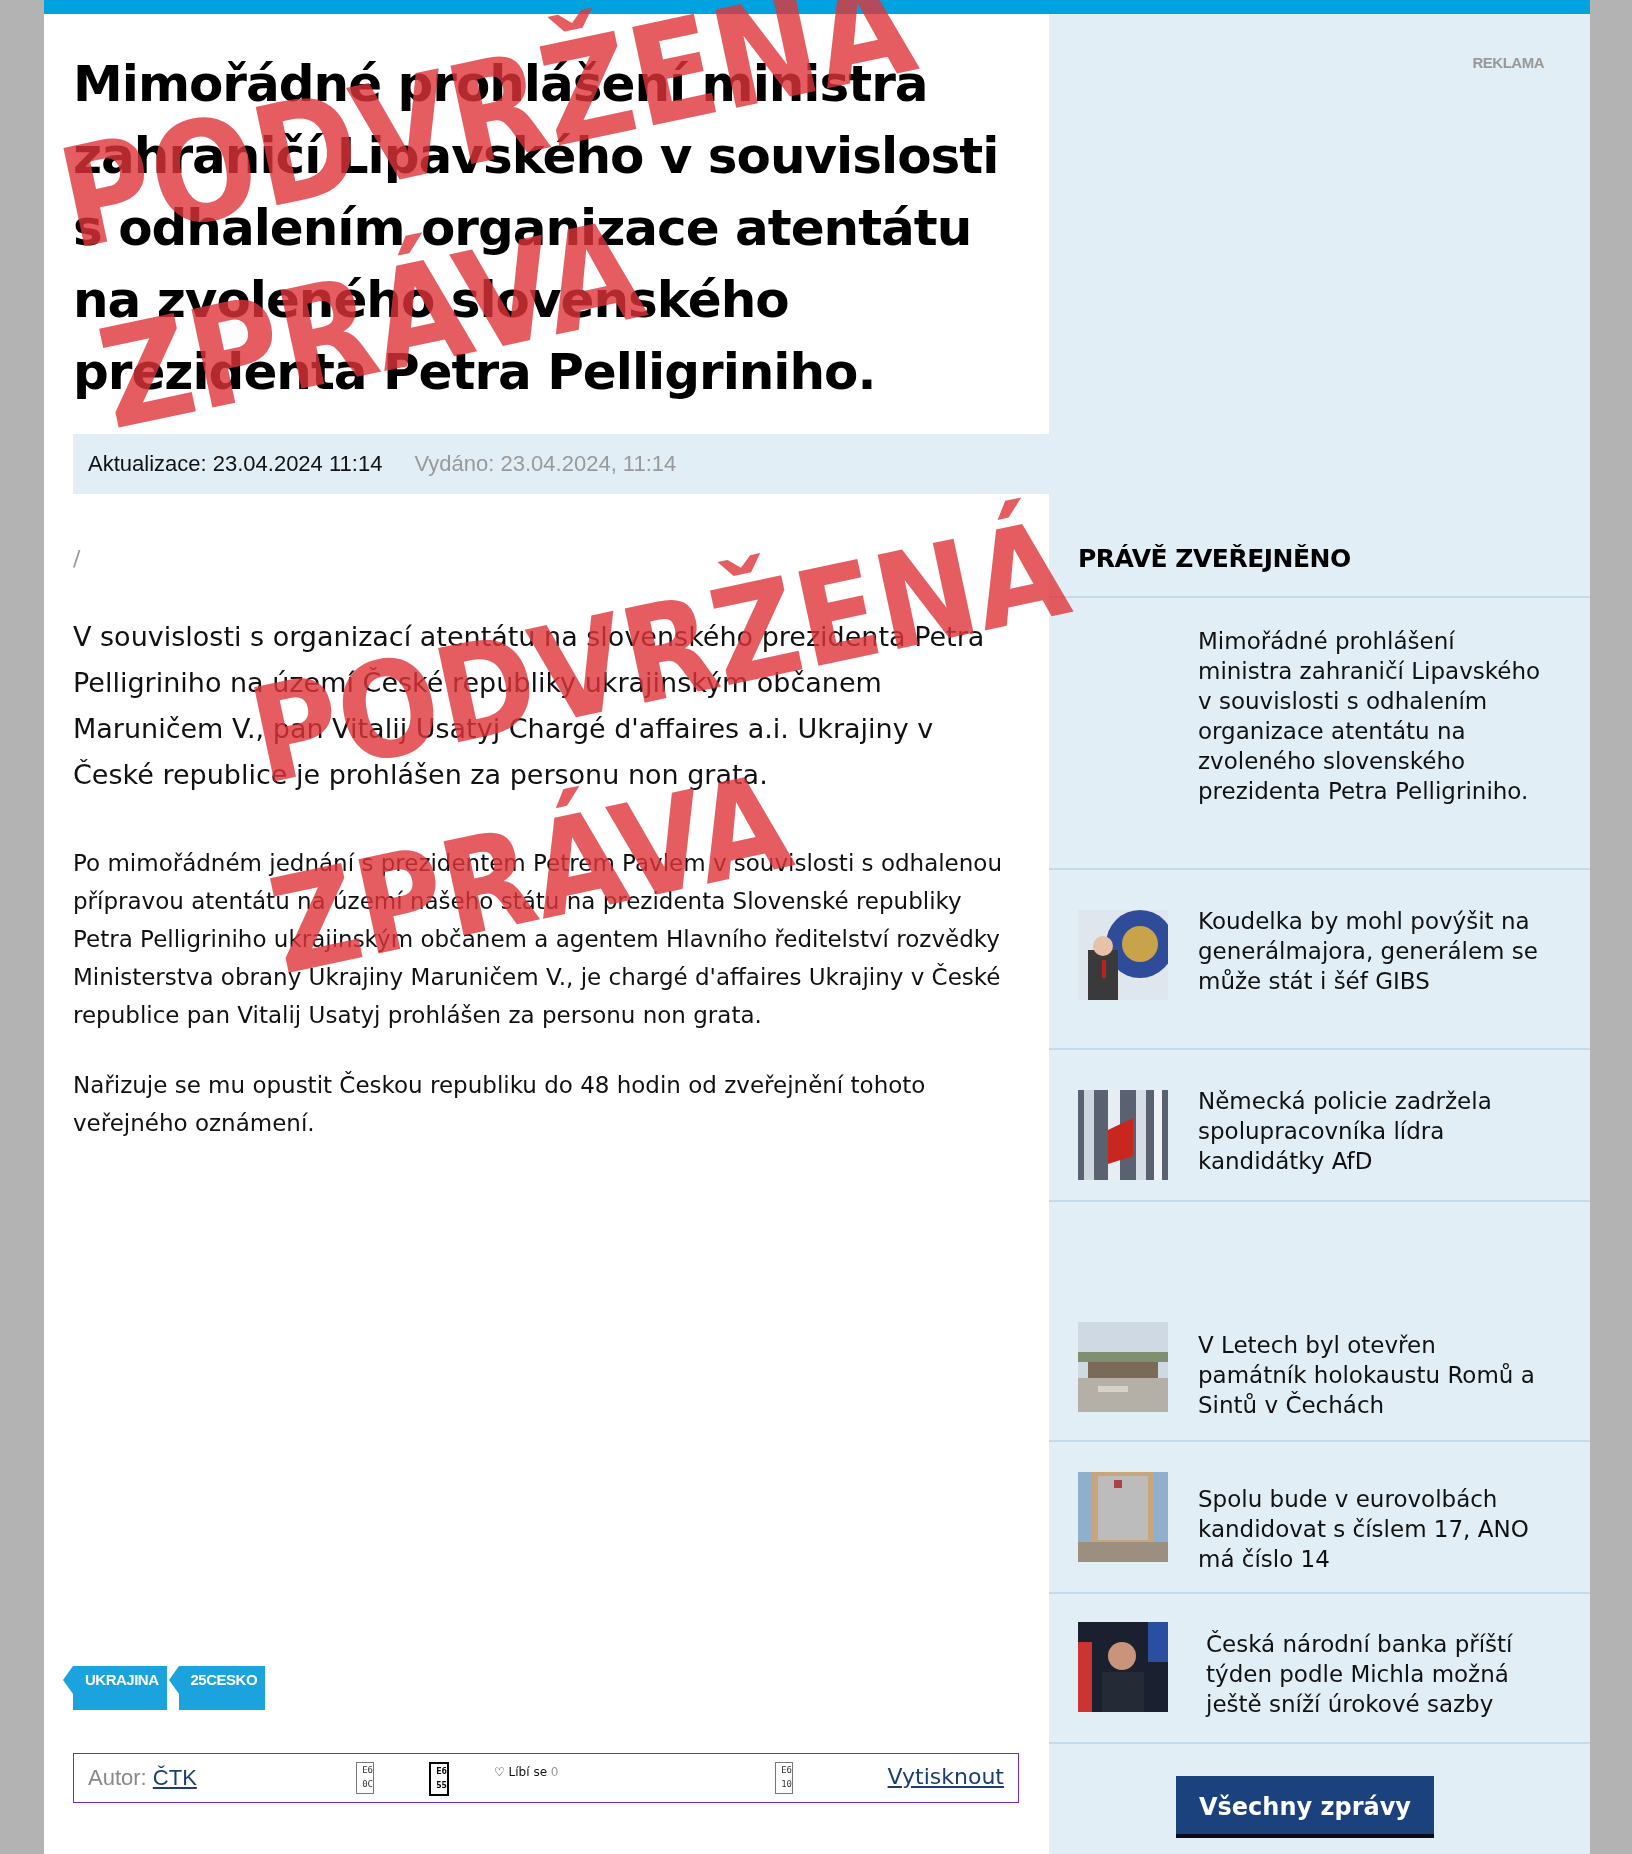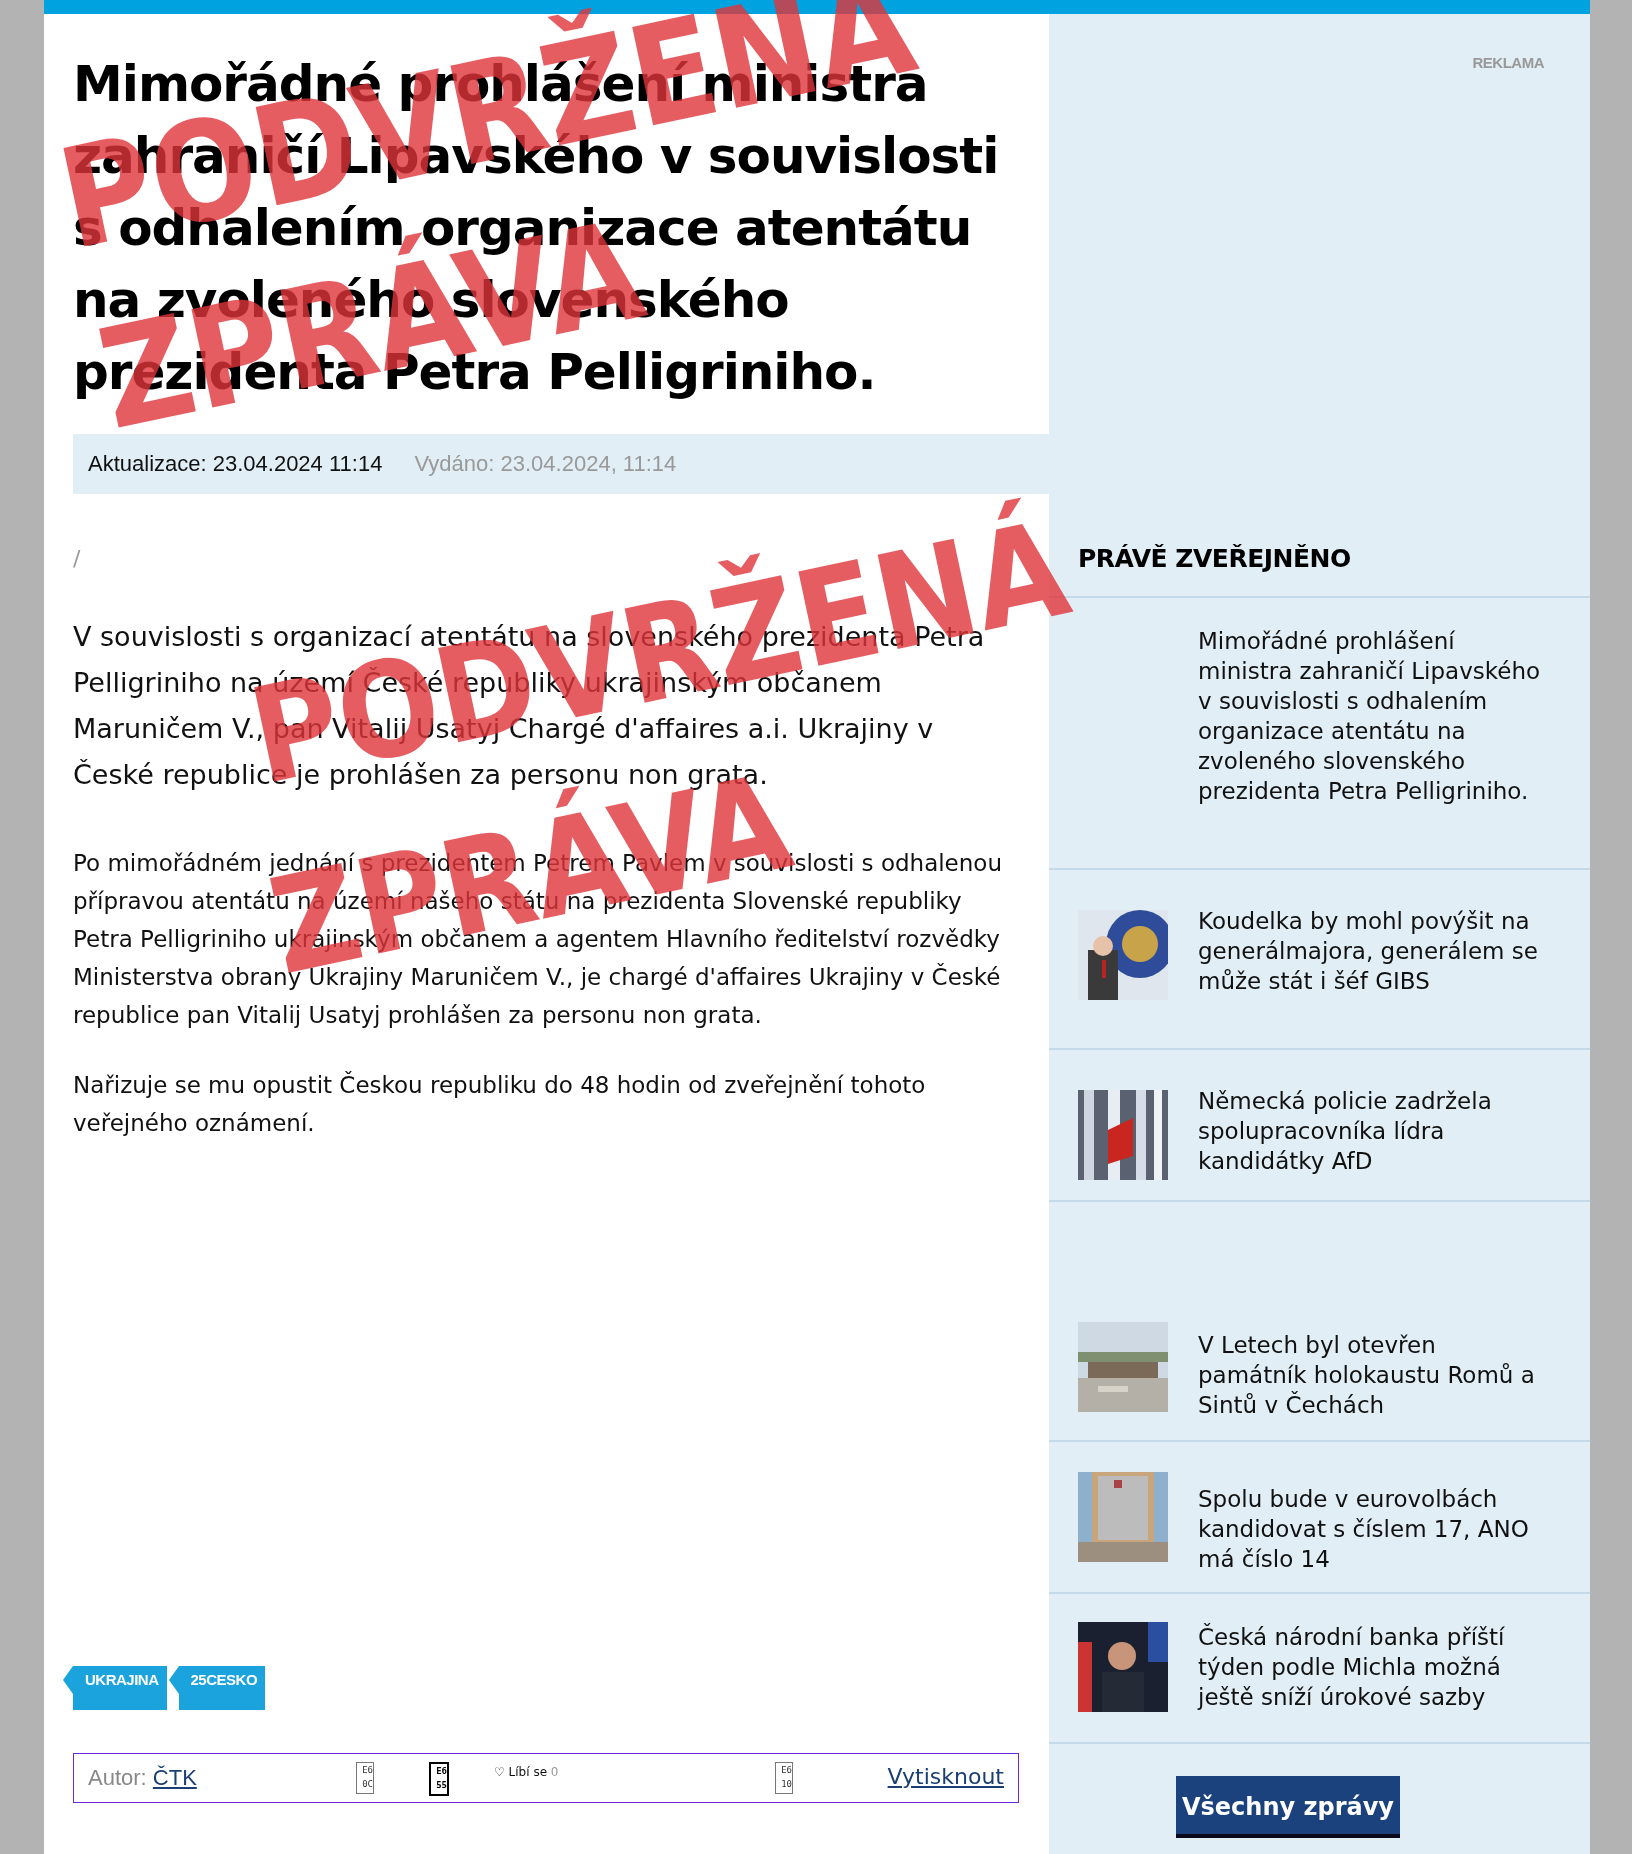--- a/index.html
+++ b/index.html
@@ -42,21 +42,21 @@
   .footer .like { position:absolute; left:420px; top:11px; color:#111; font-family:"DejaVu Sans", sans-serif; font-size:12px; }
   .footer .like .cnt { color:#999; }
   .footer .print { position:absolute; right:14px; top:10px; color:#1b3f73; text-decoration:underline; font-family:"DejaVu Sans", sans-serif; font-size:22px; }
 
   .reklama { position:absolute; right:46px; top:40px; font-family:"Liberation Sans", sans-serif; font-weight:bold; font-size:15px; color:#999; letter-spacing:-0.5px; }
   .side-h { position:absolute; left:29px; top:530px; margin:0; font-family:"DejaVu Sans", sans-serif; font-weight:bold; font-size:25px; color:#000; letter-spacing:-0.5px; }
   .side-sep { position:absolute; left:0; width:541px; height:2px; background:#c3dbe8; }
   .news { position:absolute; left:0; width:541px; }
   .thumb { position:absolute; left:29px; width:90px; height:90px; }
   .ntext { position:absolute; left:149px; width:350px; font-family:"DejaVu Sans", sans-serif; font-size:23px; line-height:30px; color:#111; margin:0; }
-  .all-btn { position:absolute; left:127px; top:1762px; width:224px; height:62px; background:#1c427e; border-bottom:4px solid #0a0a1a;
+  .all-btn { position:absolute; left:127px; top:1762px; width:258px; height:62px; background:#1c427e; border-bottom:4px solid #0a0a1a;
              color:#fff; font-family:"DejaVu Sans", sans-serif; font-weight:bold; font-size:24px; text-align:center; line-height:62px; box-sizing:border-box; }
 
   .stamp { position:absolute; font-family:"DejaVu Sans", sans-serif; font-weight:bold; color:rgba(224,52,58,0.8);
            white-space:nowrap; pointer-events:none; transform-origin:left bottom; }
 </style>
 </head>
 <body>
 
 <div class="page">
   <div class="topbar"></div>
@@ -168,21 +168,21 @@
     <div class="news" style="top:1608px;">
       <div class="thumb" style="top:0;">
         <svg width="90" height="90" viewBox="0 0 90 90">
             <rect width="90" height="90" fill="#1b2030"></rect>
             <rect x="0" y="20" width="14" height="70" fill="#c33"></rect>
             <rect x="70" y="0" width="20" height="40" fill="#2a4fa0"></rect>
             <circle cx="44" cy="34" r="14" fill="#c8957a"></circle>
             <rect x="24" y="50" width="42" height="40" fill="#242a36"></rect>
           </svg>
       </div>
-      <p class="ntext" style="top:0;">Česká národní banka příští týden podle Michla možná ještě sníží úrokové sazby</p>
+      <p class="ntext" style="top:7px;margin-left:8px;">Česká národní banka příští týden podle Michla možná ještě sníží úrokové sazby</p>
     </div>
     <div class="side-sep" style="top:1728px;"></div>
 
     <a class="all-btn">Všechny zprávy</a>
   </div>
 </div>
 
 <div class="stamp" style="left:80px; top:120px; font-size:138px; transform:rotate(-12deg) scaleX(0.9);">PODVRŽENÁ</div>
 <div class="stamp" style="left:120px; top:300px; font-size:138px; transform:rotate(-12deg) scaleX(0.9);">ZPRÁVA</div>
 <div class="stamp" style="left:270px; top:660px; font-size:132px; transform:rotate(-12deg) scaleX(0.9);">PODVRŽENÁ</div>

